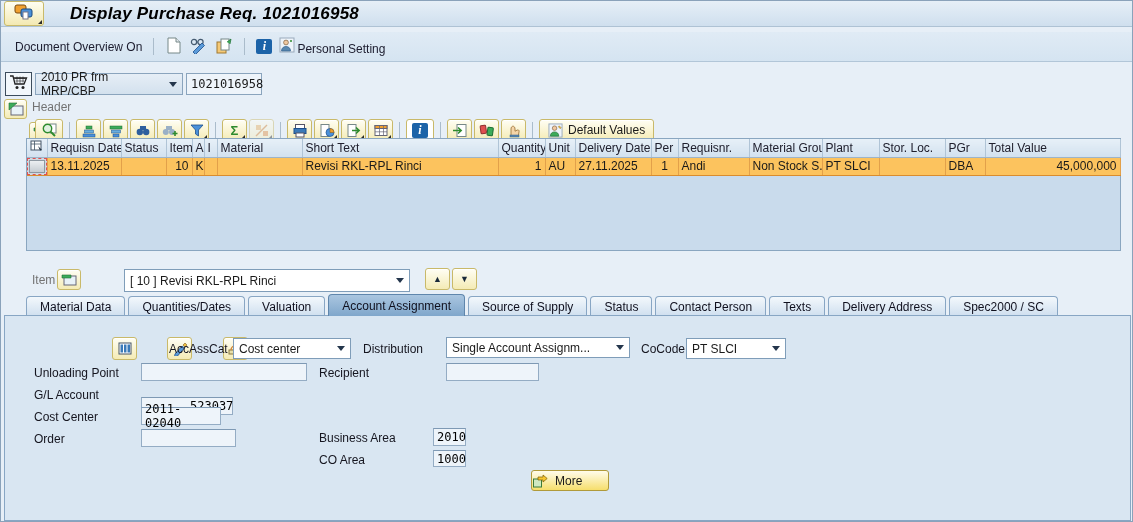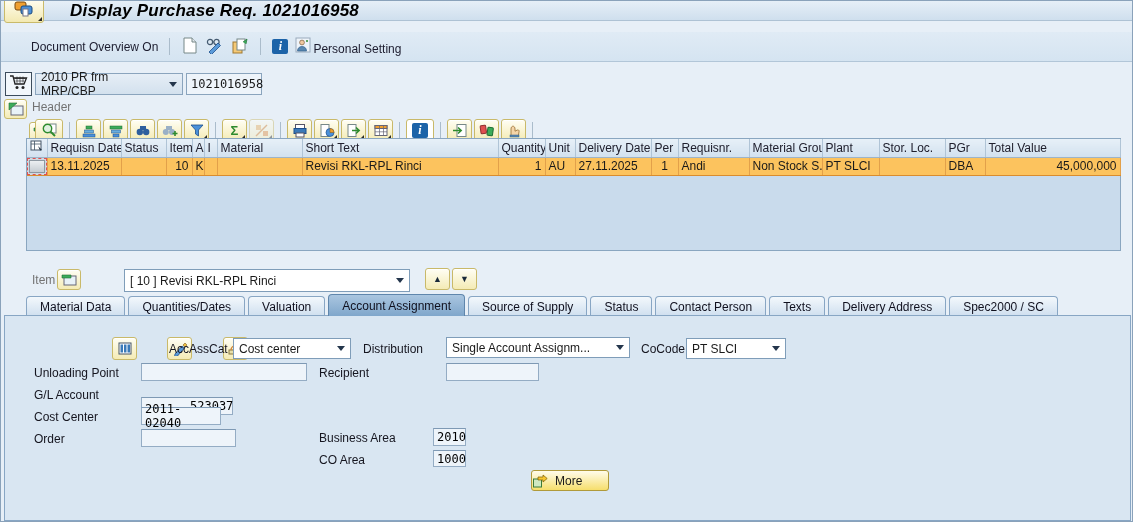--- a/index.html
+++ b/index.html
@@ -2,32 +2,32 @@
 <html><head>
 <meta charset="utf-8">
 <style>
   * { margin:0; padding:0; box-sizing:border-box; }
   html,body { background:#9fb6ca; }
   body { font-family:"Liberation Sans", sans-serif; font-size:12px; color:#1a1a1a; }
   .screen { position:relative; width:1133px; height:522px; background:#e7eff7; overflow:hidden; border:1px solid #8aa2ba; }
   .abs { position:absolute; }
 
   
-  .titlebar { position:absolute; top:0; left:0; right:0; height:20px;
+  .titlebar { position:absolute; top:0; left:0; right:0; height:26px;
     background:linear-gradient(#e6eff7,#cfdfee); border-bottom:1px solid #aec2d4;
     display:flex; align-items:center; }
   .menu-btn { position:relative; width:40px; height:25px; margin-left:3px;
     background:linear-gradient(#fffef2,#f3e9b2); border:1px solid #c9ba6a; border-radius:3px;
     display:flex; align-items:center; justify-content:center; }
   .title-text { margin-left:26px; font-size:17px; font-weight:bold; font-style:italic; color:#000; letter-spacing:.2px; }
 
   
   .apptoolbar { position:absolute; top:31px; left:0; right:0; height:30px;
     background:linear-gradient(#e0ebf5,#d5e4f1); border-bottom:1px solid #b2c6d8;
-    display:flex; align-items:center; padding-left:30px; gap:7px; }
+    display:flex; align-items:center; padding-left:14px; gap:7px; }
   .tb-text { color:#1c1c2e; }
   .vsep { width:1px; height:17px; background:#aabccb; margin:0 4px; }
 
   
   .ybtn { position:relative; display:inline-flex; align-items:center; justify-content:center;
     width:25px; height:22px; background:linear-gradient(#fffef4,#f4ebb5);
     border:1px solid #c9b969; border-radius:3px; box-shadow:inset 0 1px 0 #fff; flex:0 0 auto; }
   .ybtn.disabled { opacity:.45; }
   .corner { position:absolute; right:1px; bottom:1px; width:0; height:0;
     border-left:4px solid transparent; border-bottom:4px solid #2b2b2b; }
@@ -292,20 +292,29 @@
         <rect x="8.5" y="4.5" width="5.5" height="8" rx="1" fill="#3cab5a" stroke="#1e6e34" transform="rotate(8 11 8)"></rect>
       </svg>
     </span>
     <span class="ybtn">
       <svg width="16" height="15" viewBox="0 0 16 15">
         <path d="M5 13.5V6c0-1.8 1-2.8 2-2.8s2 1 2 2.8v2.2l2.2-1.1c1-.5 2 .1 1.9 1.1l-.8 5.3z" fill="#f5d5a8" stroke="#a07840" stroke-width=".9"></path>
         <rect x="4" y="12" width="9" height="2" fill="#5a88b0" stroke="#2e5f8e" stroke-width=".5"></rect>
       </svg>
     </span>
     <span class="vsep"></span>
+    <span class="ybtn" style="width:auto;padding:0 8px;gap:5px;">
+      <svg width="15" height="15" viewBox="0 0 16 16">
+        <rect x="1" y="1" width="14" height="14" fill="#eef4fa" stroke="#9ab"></rect>
+        <circle cx="7" cy="5.5" r="2.4" fill="#f0c8a0" stroke="#806040" stroke-width=".7"></circle>
+        <path d="M2.5 14c0-3 2-4.5 4.5-4.5s4.5 1.5 4.5 4.5z" fill="#3cab5a" stroke="#1e6e34" stroke-width=".7"></path>
+        <path d="M12 3l2 2-1 1-2-2z" fill="#f0c040" stroke="#806020" stroke-width=".5"></path>
+      </svg>
+      <span>Default Values</span>
+    </span>
   </div>
 
   
   <div class="grid-wrap">
     <table class="grid">
       <colgroup>
         <col style="width:20px">
           <col style="width:74px">
           <col style="width:45px">
           <col style="width:26px">

